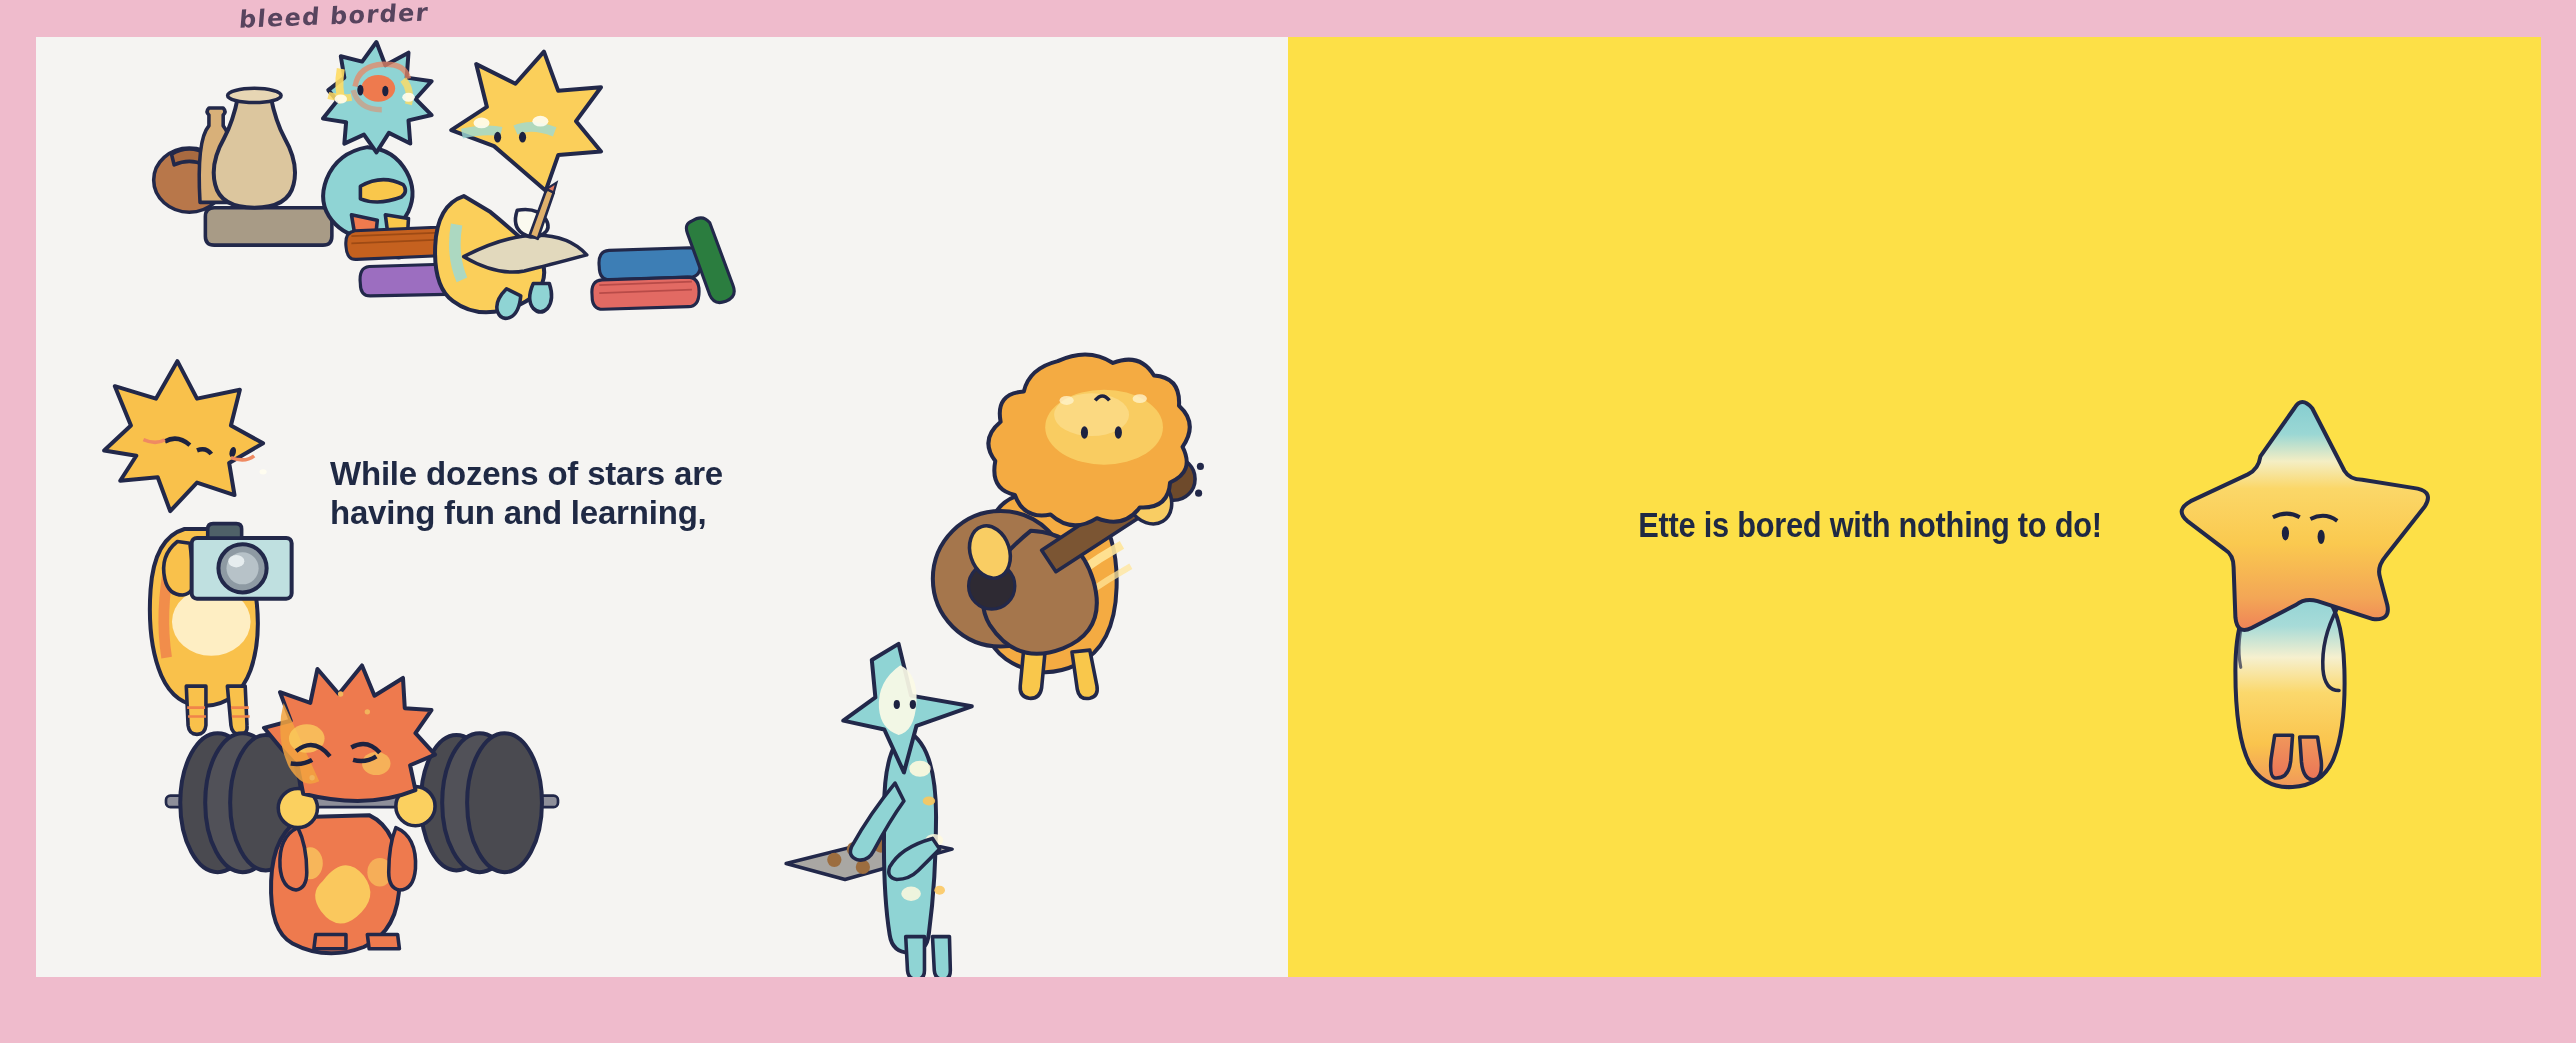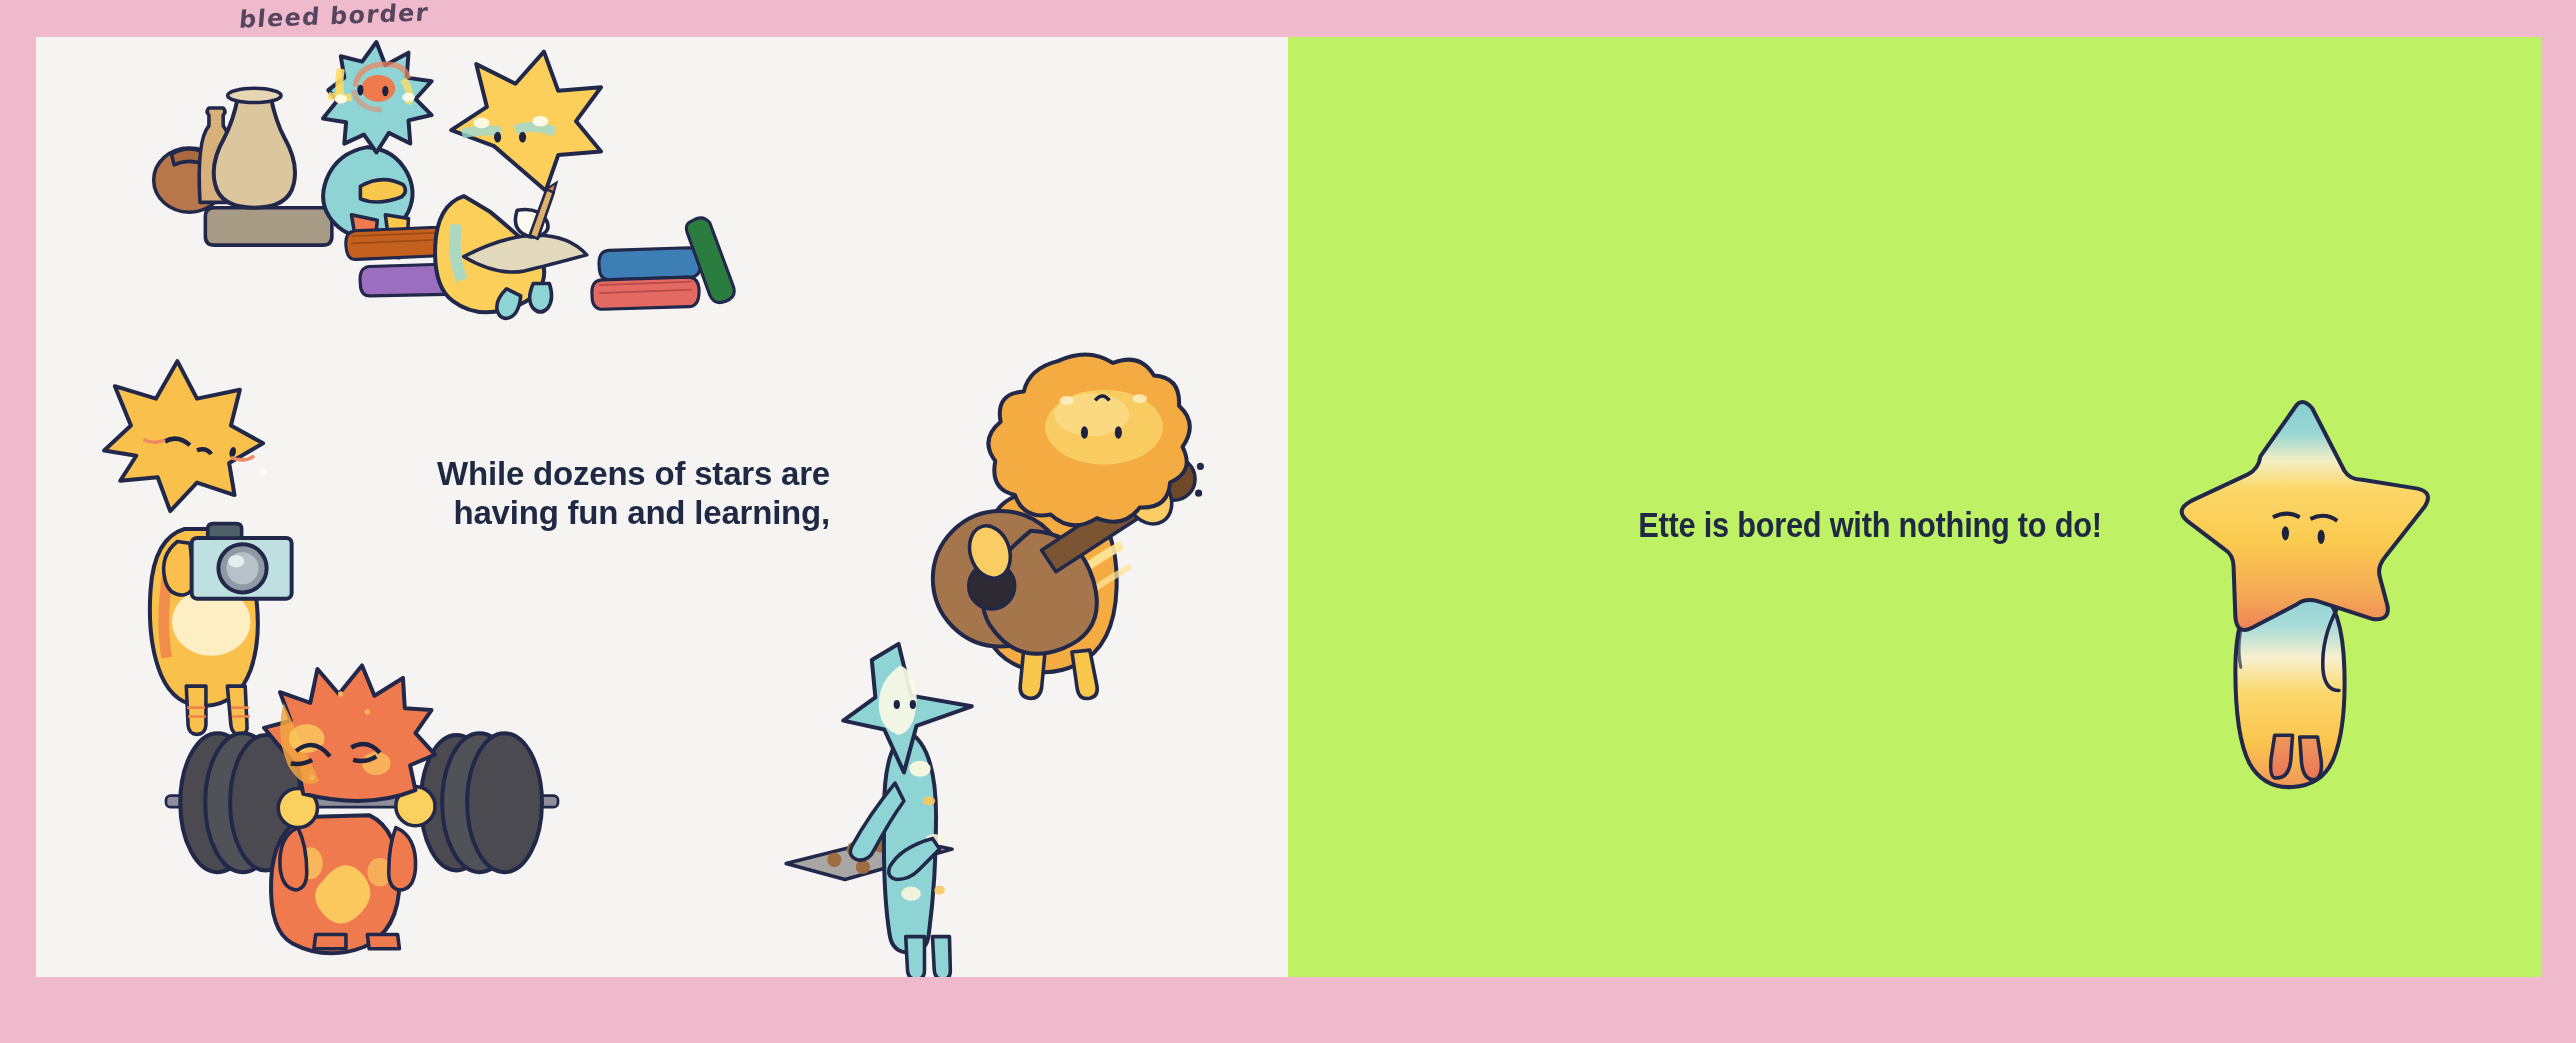--- a/index.html
+++ b/index.html
@@ -30,33 +30,33 @@
   }
   
   #spread {
     position: absolute;
     left: 36px; top: 37px;
     width: 2505px; height: 940px;
     display: flex;
   }
   .page { position: relative; height: 100%; overflow: hidden; }
   #page-left  { width: 1252px; background: #f5f4f2; }
-  #page-right { width: 1253px; background: #bef264; }
+  #page-right { width: 1253px; background: #fde047; }
 
   
   .story-text {
     position: absolute;
     color: #1f2944;
     font-weight: 700;
     line-height: 1.17;
   }
   #left-text {
     left: 294px; top: 418px;
     width: 500px;
-    text-align: right;
+    text-align: left;
     font-size: 33px;
     letter-spacing: -0.2px;
   }
   #right-text {
     left: 0px; top: 468px;
     width: 1164px;
     text-align: center;
     font-size: 35px;
     font-family: "Liberation Sans Narrow", "Liberation Sans", sans-serif;
     transform: scaleX(.88);

